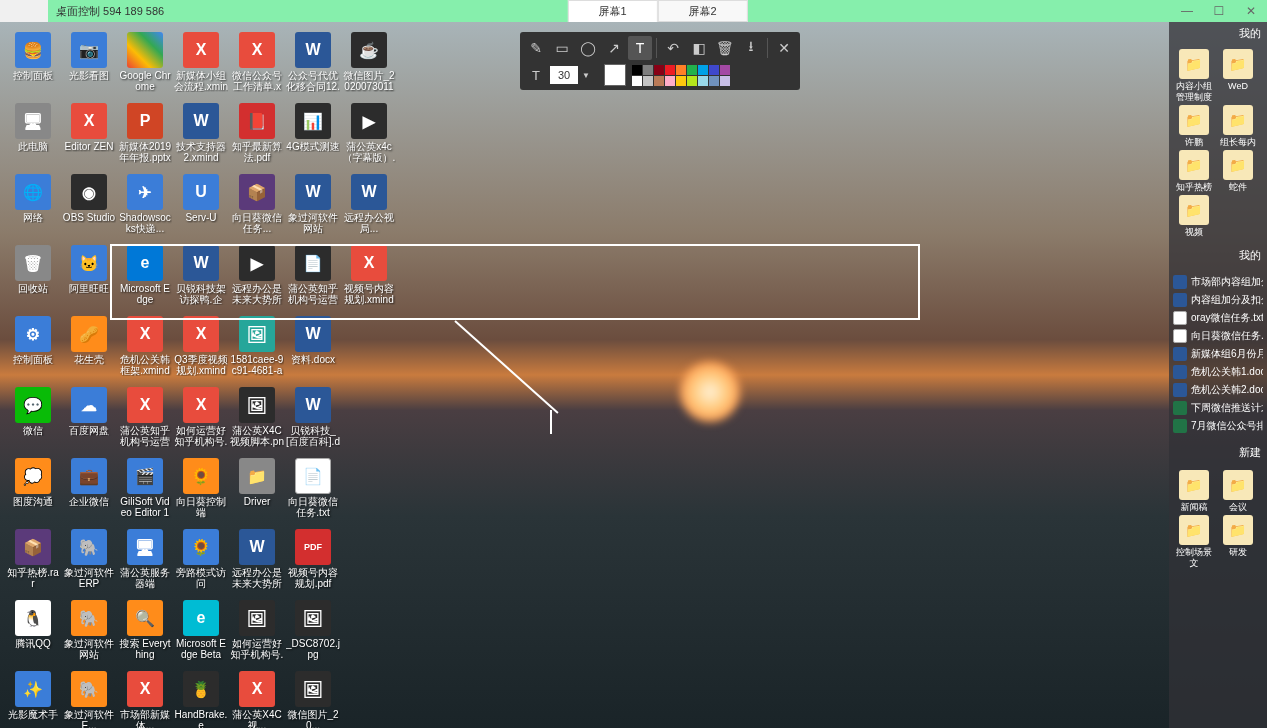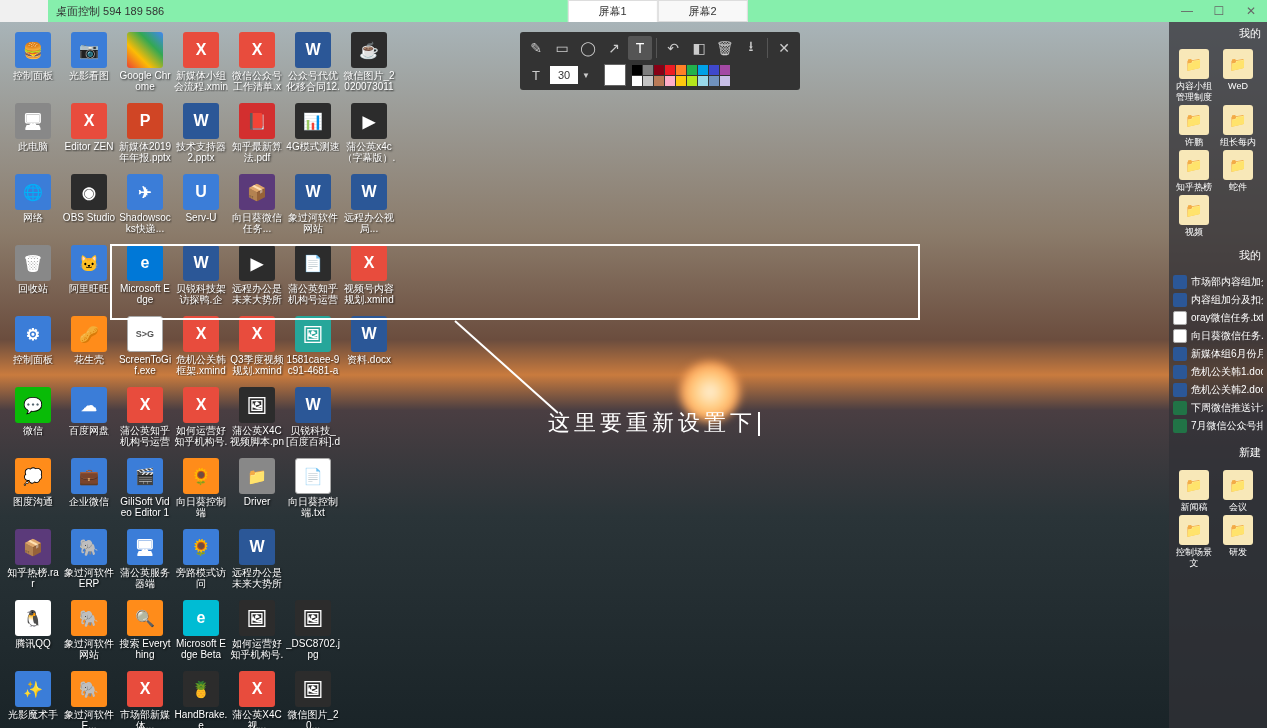--- a/index.html
+++ b/index.html
@@ -116,21 +116,21 @@
         <div class="icon">
           <div class="icon-img c-xmind" style="font-size: 16px;">X</div>
           <div class="icon-label">Editor ZEN</div>
         </div>
         <div class="icon">
           <div class="icon-img c-ppt" style="font-size: 16px;">P</div>
           <div class="icon-label">新媒体2019年年报.pptx</div>
         </div>
         <div class="icon">
           <div class="icon-img c-word" style="font-size: 16px;">W</div>
-          <div class="icon-label">技术支持器2.pptx</div>
+          <div class="icon-label">技术支持器2.xmind</div>
         </div>
         <div class="icon">
           <div class="icon-img c-pdf" style="font-size: 16px;">📕</div>
           <div class="icon-label">知乎最新算法.pdf</div>
         </div>
         <div class="icon">
           <div class="icon-img c-dark" style="font-size: 16px;">📊</div>
           <div class="icon-label">4G模式测速</div>
         </div>
         <div class="icon">
@@ -201,24 +201,20 @@
       <div class="icon-row">
         <div class="icon">
           <div class="icon-img c-blue" style="font-size: 16px;">⚙</div>
           <div class="icon-label">控制面板</div>
         </div>
         <div class="icon">
           <div class="icon-img c-orange" style="font-size: 16px;">🥜</div>
           <div class="icon-label">花生壳</div>
         </div>
         <div class="icon">
-          <div class="icon-img c-txt" style="font-size: 9px;">S&gt;G</div>
-          <div class="icon-label">ScreenToGif.exe</div>
-        </div>
-        <div class="icon">
           <div class="icon-img c-xmind" style="font-size: 16px;">X</div>
           <div class="icon-label">危机公关韩框架.xmind</div>
         </div>
         <div class="icon">
           <div class="icon-img c-xmind" style="font-size: 16px;">X</div>
           <div class="icon-label">Q3季度视频规划.xmind</div>
         </div>
         <div class="icon">
           <div class="icon-img c-img" style="font-size: 16px;">🖼</div>
           <div class="icon-label">1581caee-9c91-4681-a0...</div>
@@ -270,21 +266,21 @@
         <div class="icon">
           <div class="icon-img c-orange" style="font-size: 16px;">🌻</div>
           <div class="icon-label">向日葵控制端</div>
         </div>
         <div class="icon">
           <div class="icon-img c-gray" style="font-size: 16px;">📁</div>
           <div class="icon-label">Driver</div>
         </div>
         <div class="icon">
           <div class="icon-img c-txt" style="font-size: 16px;">📄</div>
-          <div class="icon-label">向日葵控制端.txt</div>
+          <div class="icon-label">向日葵微信任务.txt</div>
         </div>
       </div>
       <div class="icon-row">
         <div class="icon">
           <div class="icon-img c-rar" style="font-size: 16px;">📦</div>
           <div class="icon-label">知乎热榜.rar</div>
         </div>
         <div class="icon">
           <div class="icon-img c-blue" style="font-size: 16px;">🐘</div>
           <div class="icon-label">象过河软件ERP</div>
@@ -293,20 +289,24 @@
           <div class="icon-img c-blue" style="font-size: 16px;">🖥</div>
           <div class="icon-label">蒲公英服务器端</div>
         </div>
         <div class="icon">
           <div class="icon-img c-blue" style="font-size: 16px;">🌻</div>
           <div class="icon-label">旁路模式访问</div>
         </div>
         <div class="icon">
           <div class="icon-img c-word" style="font-size: 16px;">W</div>
           <div class="icon-label">远程办公是未来大势所趋...</div>
+        </div>
+        <div class="icon">
+          <div class="icon-img c-pdf" style="font-size: 9px;">PDF</div>
+          <div class="icon-label">视频号内容规划.pdf</div>
         </div>
       </div>
       <div class="icon-row">
         <div class="icon">
           <div class="icon-img c-qq" style="font-size: 16px;">🐧</div>
           <div class="icon-label">腾讯QQ</div>
         </div>
         <div class="icon">
           <div class="icon-img c-orange" style="font-size: 16px;">🐘</div>
           <div class="icon-label">象过河软件网站</div>
@@ -352,21 +352,21 @@
         <div class="icon">
           <div class="icon-img c-dark" style="font-size: 16px;">🖼</div>
           <div class="icon-label">微信图片_20...</div>
         </div>
       </div>
     </div>
 
   <div class="annotation-box" id="ann-box" style="left: 110px; top: 222px; width: 810px; height: 76px;"></div>
   <div class="annotation-line" id="ann-line" style="left: 455px; top: 298px; width: 138.105px; transform: rotate(41.7714deg);"></div>
   <div class="annotation-text" id="ann-text" style="left: 548px; top: 386px;">
-    <span>这里要重新设置下</span><span class="text-cursor"></span>
+    <span class="text-cursor"></span>
   </div>
 
   <div class="toolbar">
     <div class="tb-row">
       <div class="tb-btn">✎</div>
       <div class="tb-btn">▭</div>
       <div class="tb-btn">◯</div>
       <div class="tb-btn">↗</div>
       <div class="tb-btn active">T</div>
       <div class="tb-sep"></div>

